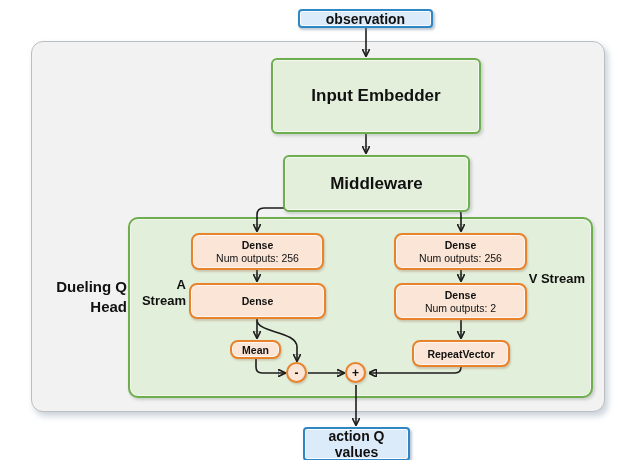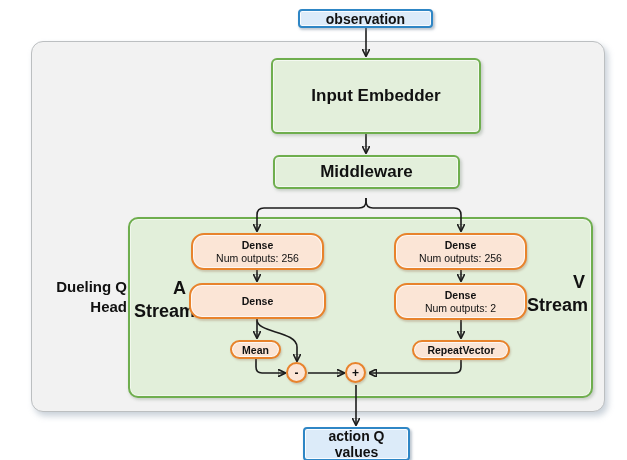--- a/index.html
+++ b/index.html
@@ -26,34 +26,34 @@
   .outer-group{position:absolute;left:31px;top:41px;width:574px;height:371px;
         background:var(--outer-fill);border:1.5px solid var(--outer-border);border-radius:12px;
         box-sizing:border-box;box-shadow:3px 4px 6px rgba(120,140,160,.4);}
 
   .stream-group{position:absolute;left:128px;top:217px;width:465px;height:181px;
         background:var(--green-container-fill);border:2px solid var(--green-border);
         border-radius:10px;box-sizing:border-box;
         box-shadow:1.5px 2px 3px rgba(110,130,110,.3), inset 0 0 0 1px rgba(255,255,255,.5);}
 
   .orange-node{background:var(--orange-fill);border:2px solid var(--orange-border);
-        border-radius:13px;box-shadow:1px 1.5px 2px rgba(150,110,80,.3), inset 0 0 0 1px rgba(255,255,255,.7);}
+        border-radius:8px;box-shadow:1px 1.5px 2px rgba(150,110,80,.3), inset 0 0 0 1px rgba(255,255,255,.7);}
 
   .dense{flex-direction:column;font-size:10.5px;line-height:13px;padding:2px 0;}
   .dense .t{font-weight:bold;}
 
   .small-orange{font-weight:bold;font-size:10.5px;}
 
   .op-circle{width:21px;height:21px;border-radius:50%;background:var(--orange-fill);
         border:2.5px solid var(--orange-border);font-weight:bold;font-size:12px;line-height:1;
         box-shadow:1px 1.5px 2px rgba(150,110,80,.3);}
 
   .grouplabel{position:absolute;font-weight:bold;text-align:right;line-height:1.35;}
   .biglabel{font-size:15px;}
-  .streamlabel{font-size:18px;line-height:1.25;}
+  .streamlabel{font-size:13px;line-height:1.25;}
 
   svg.wires{position:absolute;left:0;top:0;width:627px;height:460px;pointer-events:none;}
   svg.wires path{fill:none;stroke:var(--line);stroke-width:1.6px;}
 </style>
 </head>
 <body>
 
 <div id="canvas">
 
   <div class="outer-group"></div>
@@ -80,40 +80,40 @@
     <path d="M356,385 V425" marker-end="url(#ah)"></path>
   </svg>
 
   <div class="grouplabel biglabel" style="left:31px;top:277px;width:96px;">Dueling Q Head</div>
   <div class="grouplabel streamlabel" style="left:134px;top:277px;width:52px;">A Stream</div>
   <div class="grouplabel streamlabel" style="left:527px;top:271px;width:58px;">V Stream</div>
 
   <div class="node blue-node" style="left:298px;top:9px;width:135px;height:19px;">observation</div>
 
   <div class="node green-node" style="left:271px;top:58px;width:210px;height:76px;">Input Embedder</div>
-  <div class="node green-node" style="left:273px;top:155px;width:187px;height:34px;">Middleware</div>
+  <div class="node green-node" style="left:283px;top:155px;width:187px;height:57px;">Middleware</div>
 
   <div class="node orange-node dense" style="left:191px;top:233px;width:133px;height:37px;">
     <span class="t">Dense</span>
     <span>Num outputs: 256</span>
   </div>
   <div class="node orange-node dense" style="left:189px;top:283px;width:137px;height:36px;">
     <span class="t">Dense</span>
   </div>
 
   <div class="node orange-node dense" style="left:394px;top:233px;width:133px;height:37px;">
     <span class="t">Dense</span>
     <span>Num outputs: 256</span>
   </div>
   <div class="node orange-node dense" style="left:394px;top:283px;width:133px;height:37px;">
     <span class="t">Dense</span>
     <span>Num outputs: 2</span>
   </div>
 
   <div class="node orange-node small-orange" style="left:230px;top:340px;width:51px;height:19px;">Mean</div>
-  <div class="node orange-node small-orange" style="left:412px;top:340px;width:98px;height:20px;">RepeatVector</div>
+  <div class="node orange-node small-orange" style="left:412px;top:340px;width:98px;height:27px;">RepeatVector</div>
 
   <div class="node op-circle" style="left:286px;top:362px;">-</div>
   <div class="node op-circle" style="left:345px;top:362px;">+</div>
 
   <div class="node blue-node" style="left:303px;top:427px;width:107px;height:34px;">action Q values</div>
 
 </div>
 
 </body></html>

